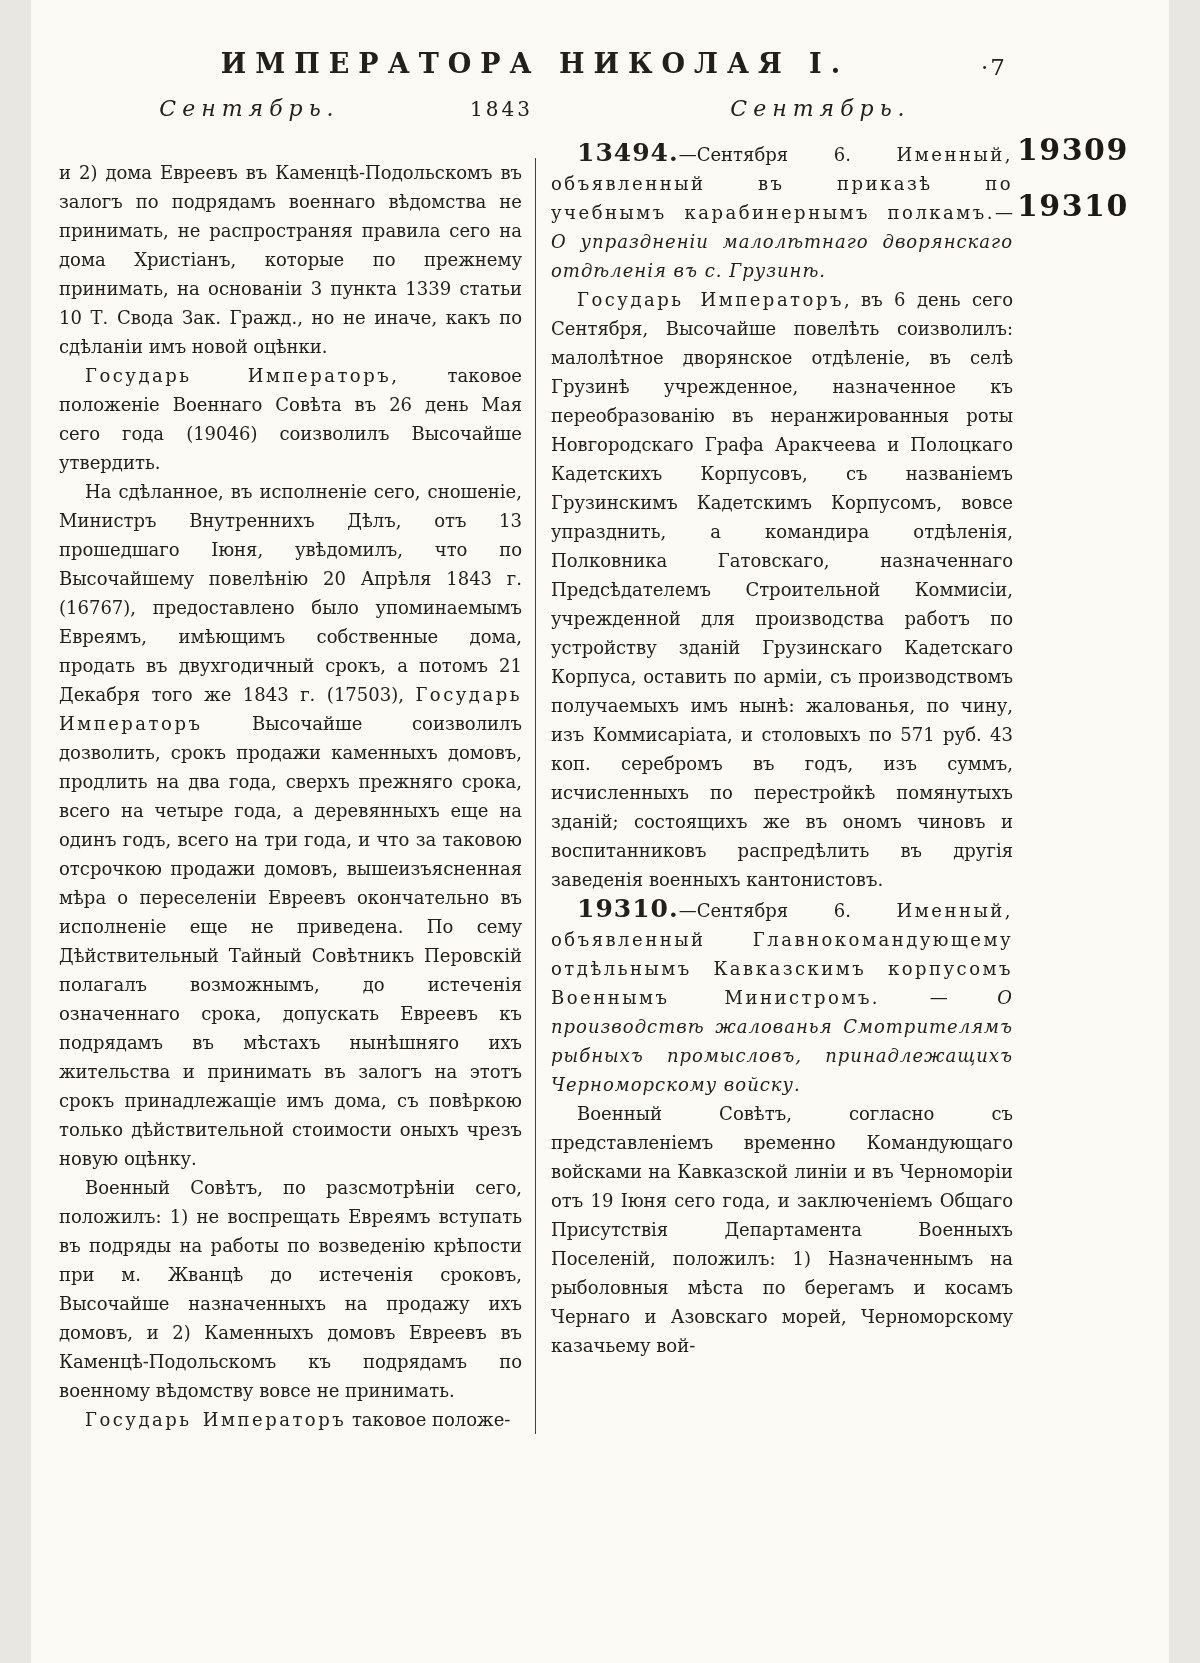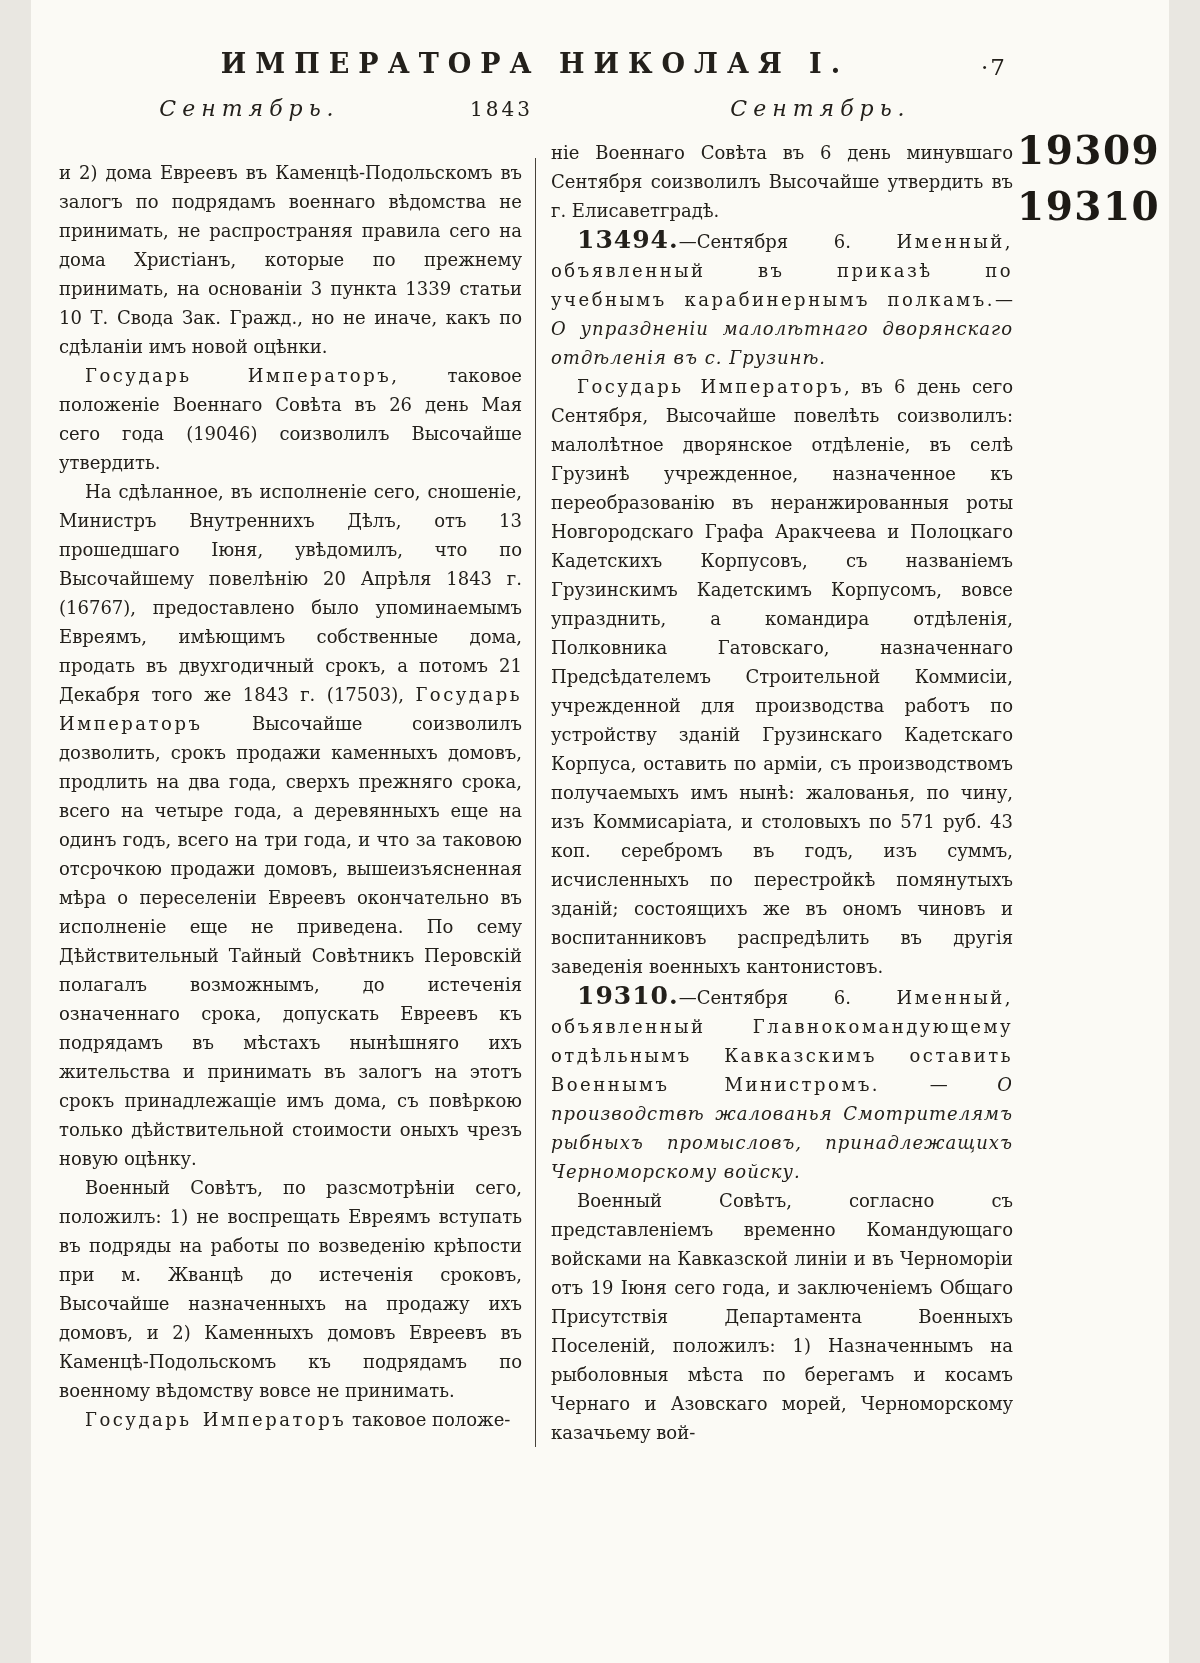--- a/index.html
+++ b/index.html
@@ -96,21 +96,21 @@
   }
 
   .margin-numbers {
     position: absolute;
     left: 986px;
     top: 132px;
     width: 120px;
   }
   .margin-number {
     font-weight: bold;
-    font-size: 39px;
+    font-size: 30px;
     letter-spacing: 1.5px;
     line-height: 36px;
     margin-bottom: 20px;
     color: #1d1a15;
   }
 </style>
 </head>
 <body>
 
 <div class="page">
@@ -127,24 +127,23 @@
 
   <div class="columns">
     <div class="col col-left">
         <p class="para"><span class="seg-n">и 2) дома Евреевъ въ Каменцѣ-Подольскомъ въ залогъ по подрядамъ военнаго вѣдомства не принимать, не распространяя правила сего на дома Христіанъ, которые по прежнему принимать, на основаніи 3 пункта 1339 статьи 10 Т. Свода Зак. Гражд., но не иначе, какъ по сдѣланіи имъ новой оцѣнки.</span></p>
         <p class="para indent"><span class="seg-sp">Государь Императоръ</span><span class="seg-n">, таковое положеніе Военнаго Совѣта въ 26 день Мая сего года (19046) соизволилъ Высочайше утвердить.</span></p>
         <p class="para indent"><span class="seg-n">На сдѣланное, въ исполненіе сего, сношеніе, Министръ Внутреннихъ Дѣлъ, отъ 13 прошедшаго Іюня, увѣдомилъ, что по Высочайшему повелѣнію 20 Апрѣля 1843 г. (16767), предоставлено было упоминаемымъ Евреямъ, имѣющимъ собственные дома, продать въ двухгодичный срокъ, а потомъ 21 Декабря того же 1843 г. (17503), </span><span class="seg-sp">Государь Императоръ</span><span class="seg-n"> Высочайше соизволилъ дозволить, срокъ продажи каменныхъ домовъ, продлить на два года, сверхъ прежняго срока, всего на четыре года, а деревянныхъ еще на одинъ годъ, всего на три года, и что за таковою отсрочкою продажи домовъ, вышеизъясненная мѣра о переселеніи Евреевъ окончательно въ исполненіе еще не приведена. По сему Дѣйствительный Тайный Совѣтникъ Перовскій полагалъ возможнымъ, до истеченія означеннаго срока, допускать Евреевъ къ подрядамъ въ мѣстахъ нынѣшняго ихъ жительства и принимать въ залогъ на этотъ срокъ принадлежащіе имъ дома, съ повѣркою только дѣйствительной стоимости оныхъ чрезъ новую оцѣнку.</span></p>
         <p class="para indent"><span class="seg-n">Военный Совѣтъ, по разсмотрѣніи сего, положилъ: 1) не воспрещать Евреямъ вступать въ подряды на работы по возведенію крѣпости при м. Жванцѣ до истеченія сроковъ, Высочайше назначенныхъ на продажу ихъ домовъ, и 2) Каменныхъ домовъ Евреевъ въ Каменцѣ-Подольскомъ къ подрядамъ по военному вѣдомству вовсе не принимать.</span></p>
         <p class="para indent"><span class="seg-sp">Государь Императоръ</span><span class="seg-n"> таковое положе-</span></p>
       </div>
     <div class="col col-right">
-        <p class="para"><span class="seg-n">ніе Военнаго Совѣта въ 6 день минувшаго Сентября соизволилъ Высочайше утвердить въ г. Елисаветградѣ.</span></p>
         <p class="para indent"><span class="seg-num">13494.</span><span class="seg-n">—Сентября 6. </span><span class="seg-sp">Именный, объявленный въ приказѣ по учебнымъ карабинернымъ полкамъ.</span><span class="seg-n">—</span><span class="seg-i">О упраздненіи малолѣтнаго дворянскаго отдѣленія въ с. Грузинѣ.</span></p>
         <p class="para indent"><span class="seg-sp">Государь Императоръ</span><span class="seg-n">, въ 6 день сего Сентября, Высочайше повелѣть соизволилъ: малолѣтное дворянское отдѣленіе, въ селѣ Грузинѣ учрежденное, назначенное къ переобразованію въ неранжированныя роты Новгородскаго Графа Аракчеева и Полоцкаго Кадетскихъ Корпусовъ, съ названіемъ Грузинскимъ Кадетскимъ Корпусомъ, вовсе упразднить, а командира отдѣленія, Полковника Гатовскаго, назначеннаго Предсѣдателемъ Строительной Коммисіи, учрежденной для производства работъ по устройству зданій Грузинскаго Кадетскаго Корпуса, оставить по арміи, съ производствомъ получаемыхъ имъ нынѣ: жалованья, по чину, изъ Коммисаріата, и столовыхъ по 571 руб. 43 коп. серебромъ въ годъ, изъ суммъ, исчисленныхъ по перестройкѣ помянутыхъ зданій; состоящихъ же въ ономъ чиновъ и воспитанниковъ распредѣлить въ другія заведенія военныхъ кантонистовъ.</span></p>
-        <p class="para indent"><span class="seg-num">19310.</span><span class="seg-n">—Сентября 6. </span><span class="seg-sp">Именный, объявленный Главнокомандующему отдѣльнымъ Кавказскимъ оставить Военнымъ Министромъ.</span><span class="seg-n"> — </span><span class="seg-i">О производствѣ жалованья Смотрителямъ рыбныхъ промысловъ, принадлежащихъ Черноморскому войску.</span></p>
+        <p class="para indent"><span class="seg-num">19310.</span><span class="seg-n">—Сентября 6. </span><span class="seg-sp">Именный, объявленный Главнокомандующему отдѣльнымъ Кавказскимъ корпусомъ Военнымъ Министромъ.</span><span class="seg-n"> — </span><span class="seg-i">О производствѣ жалованья Смотрителямъ рыбныхъ промысловъ, принадлежащихъ Черноморскому войску.</span></p>
         <p class="para indent"><span class="seg-n">Военный Совѣтъ, согласно съ представленіемъ временно Командующаго войсками на Кавказской линіи и въ Черноморіи отъ 19 Іюня сего года, и заключеніемъ Общаго Присутствія Департамента Военныхъ Поселеній, положилъ: 1) Назначеннымъ на рыболовныя мѣста по берегамъ и косамъ Чернаго и Азовскаго морей, Черноморскому казачьему вой-</span></p>
       </div>
   </div>
 
   <div class="margin-numbers">
       <div class="margin-number">19309</div>
       <div class="margin-number">19310</div>
     </div>
 
 </div>

